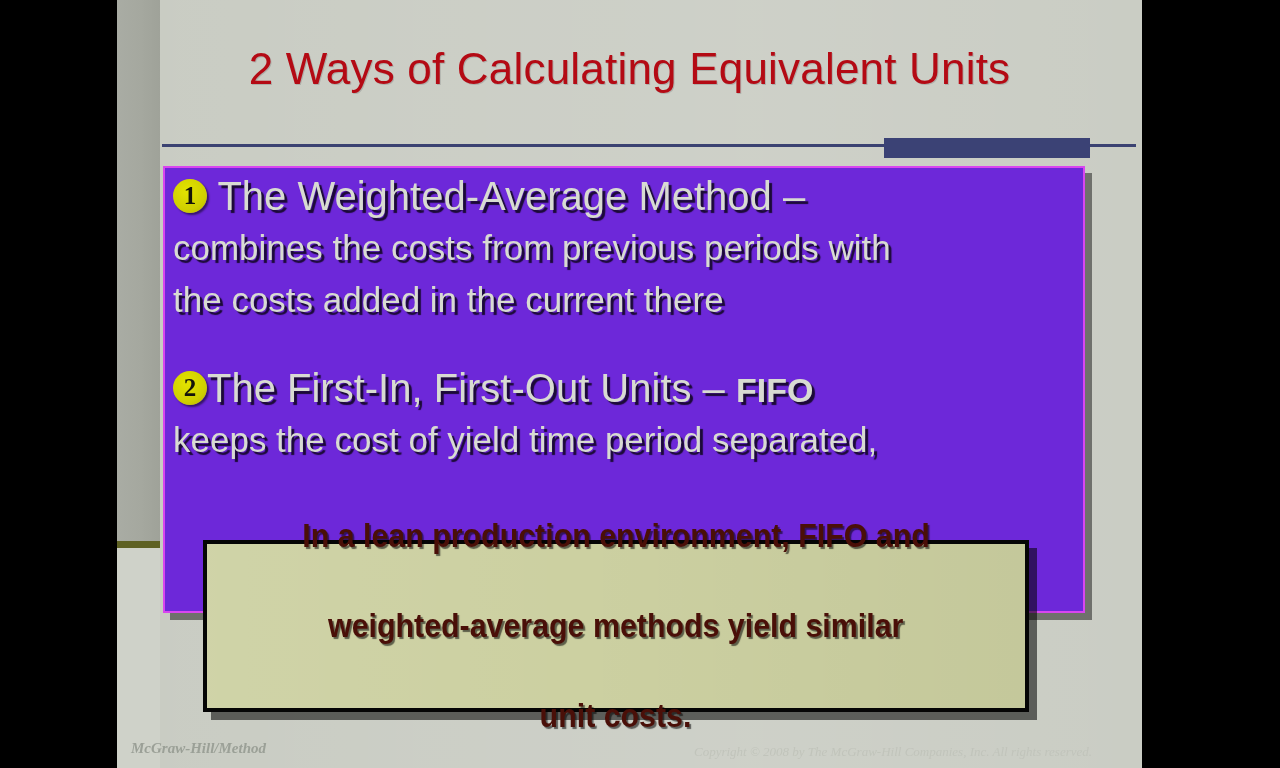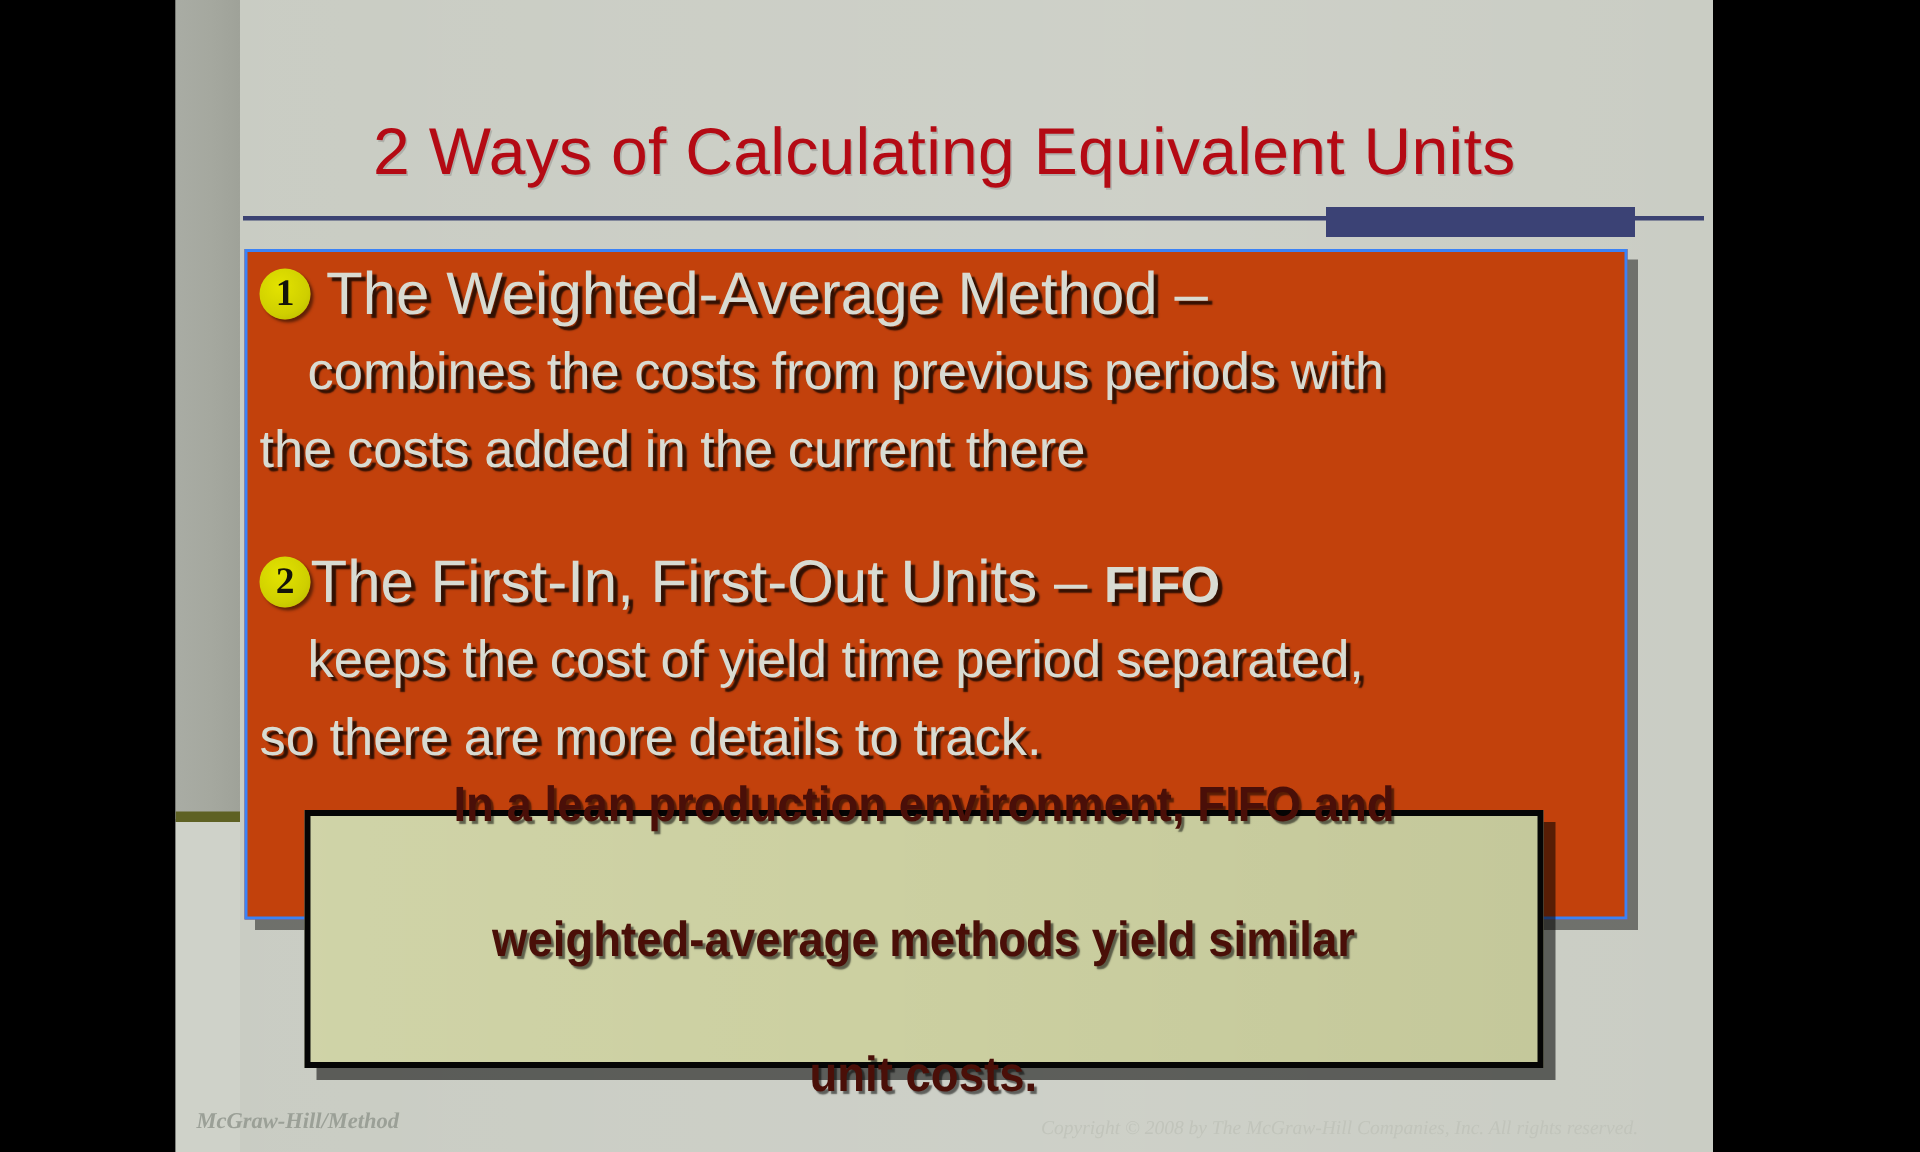--- a/index.html
+++ b/index.html
@@ -78,21 +78,20 @@
     left: 0px;
     top: 44px;
     width: 1025px;
     text-align: center;
     color: #b40a14;
     font-size: 44px;
     font-weight: 400;
     letter-spacing: 0.2px;
     white-space: nowrap;
     text-shadow: 1px 1px 0 rgba(120,120,120,0.35);
-    margin-top: 33px;
   }
 
   
   .title-rule {
     position: absolute;
     left: 45px;
     top: 144px;
     width: 974px;
     height: 3px;
     background: #3b4272;
@@ -106,22 +105,22 @@
     background: #3b4275;
   }
 
   
   .content-box {
     position: absolute;
     left: 46px;
     top: 166px;
     width: 922px;
     height: 447px;
-    background: #c2410c;
-    border: 2px solid #3b82f6;
+    background: #6d28d9;
+    border: 2px solid #d946ef;
     box-sizing: border-box;
     box-shadow: 7px 7px 0 rgba(0,0,0,0.45);
   }
 
   .bullet-group { position: absolute; }
   .g1 { left: 8px; top: 8px; width: 906px; }
   .g2 { left: 8px; top: 200px; width: 906px; }
 
   .lead-line {
     display: block;
@@ -161,21 +160,21 @@
 
   .body-line {
     display: block;
     color: #d8dbd2;
     font-size: 35px;
     font-weight: 400;
     line-height: 1.48;
     white-space: nowrap;
     text-shadow: 3px 3px 1px rgba(0,0,0,0.75);
   }
-  .body-first { margin-top: 6px; margin-left: 32px; }
+  .body-first { margin-top: 6px; }
 
   
   .callout {
     position: absolute;
     left: 86px;
     top: 540px;
     width: 826px;
     height: 172px;
     background: #ccd0a1;
     border: 4px solid #050505;
@@ -258,21 +257,20 @@
         </span>
         <span class="body-line body-first">combines the costs from previous periods with</span>
         <span class="body-line">the costs added in the current there</span>
       </div>
 
       <div class="bullet-group g2">
         <span class="lead-line">
           <span class="num-badge">2</span><span class="lead-text">The First-In, First-Out Units – </span><span class="lead-small">FIFO</span>
         </span>
         <span class="body-line body-first">keeps the cost of yield time period separated,</span>
-        <span class="body-line">so there are more details to track.</span>
       </div>
 
     </div>
 
     <div class="callout">
       <div class="callout-sheen"></div>
       <span class="callout-line">In a lean production environment, FIFO and</span>
       <span class="callout-line">weighted-average methods yield similar</span>
       <span class="callout-line">unit costs.</span>
     </div>

